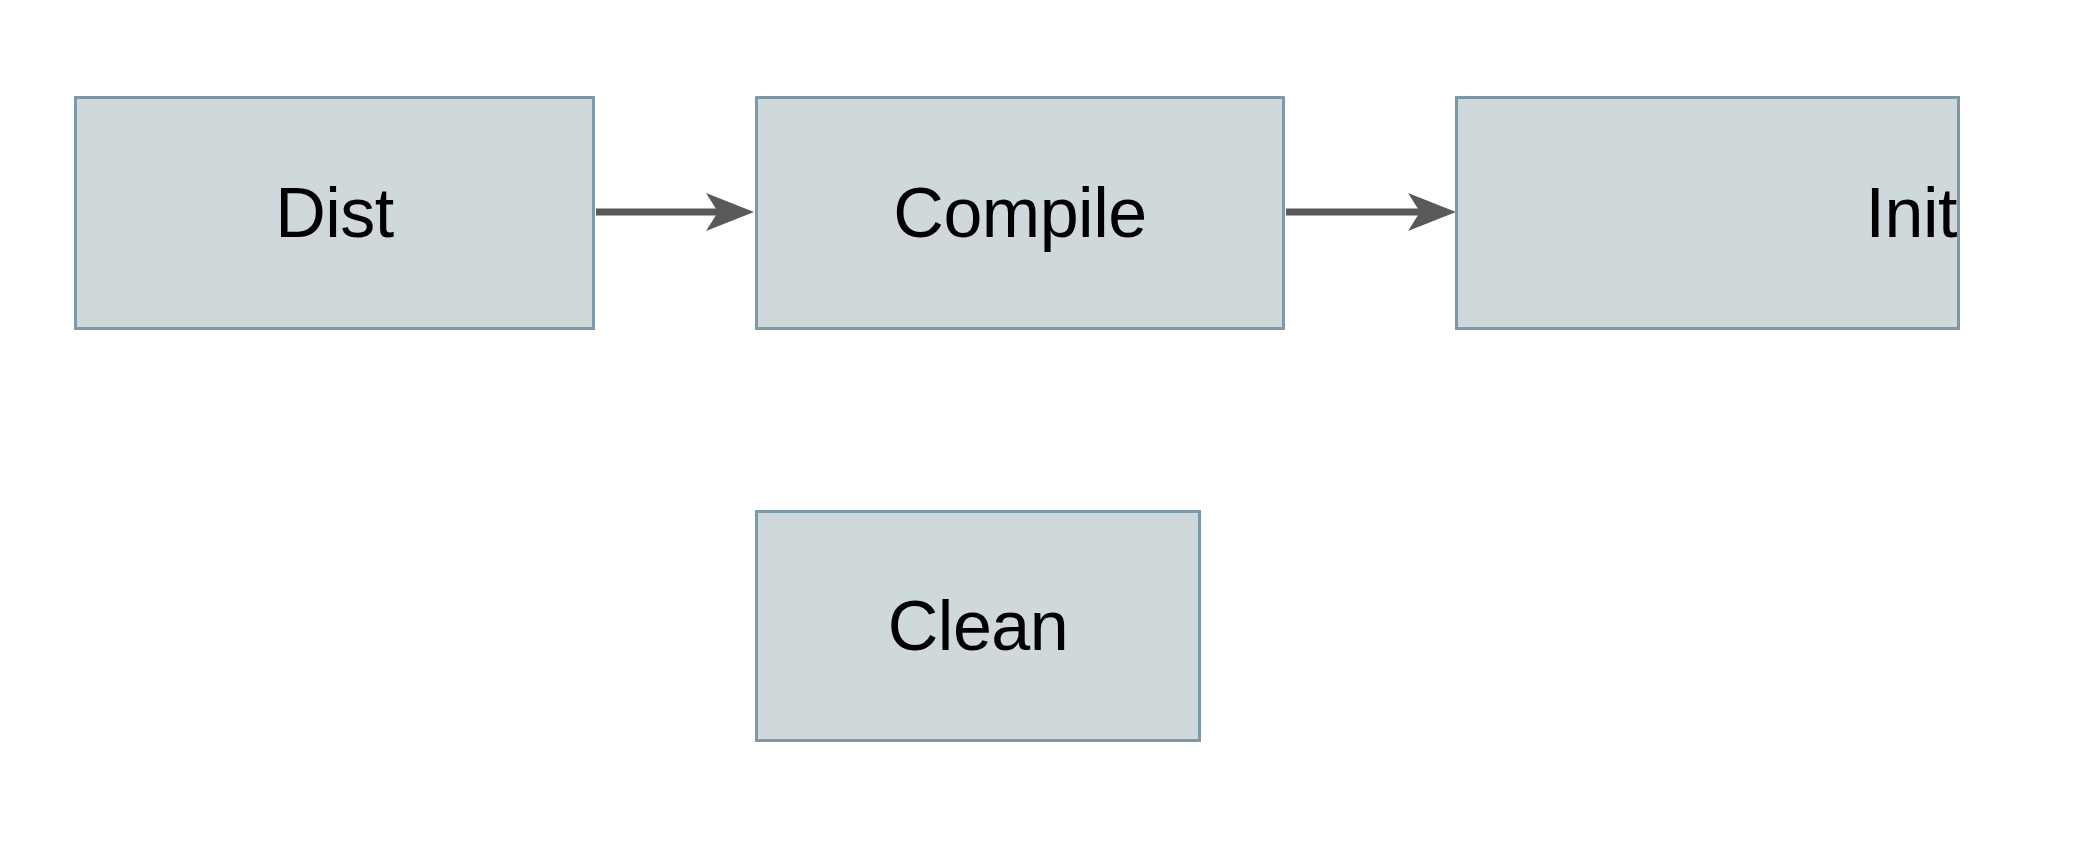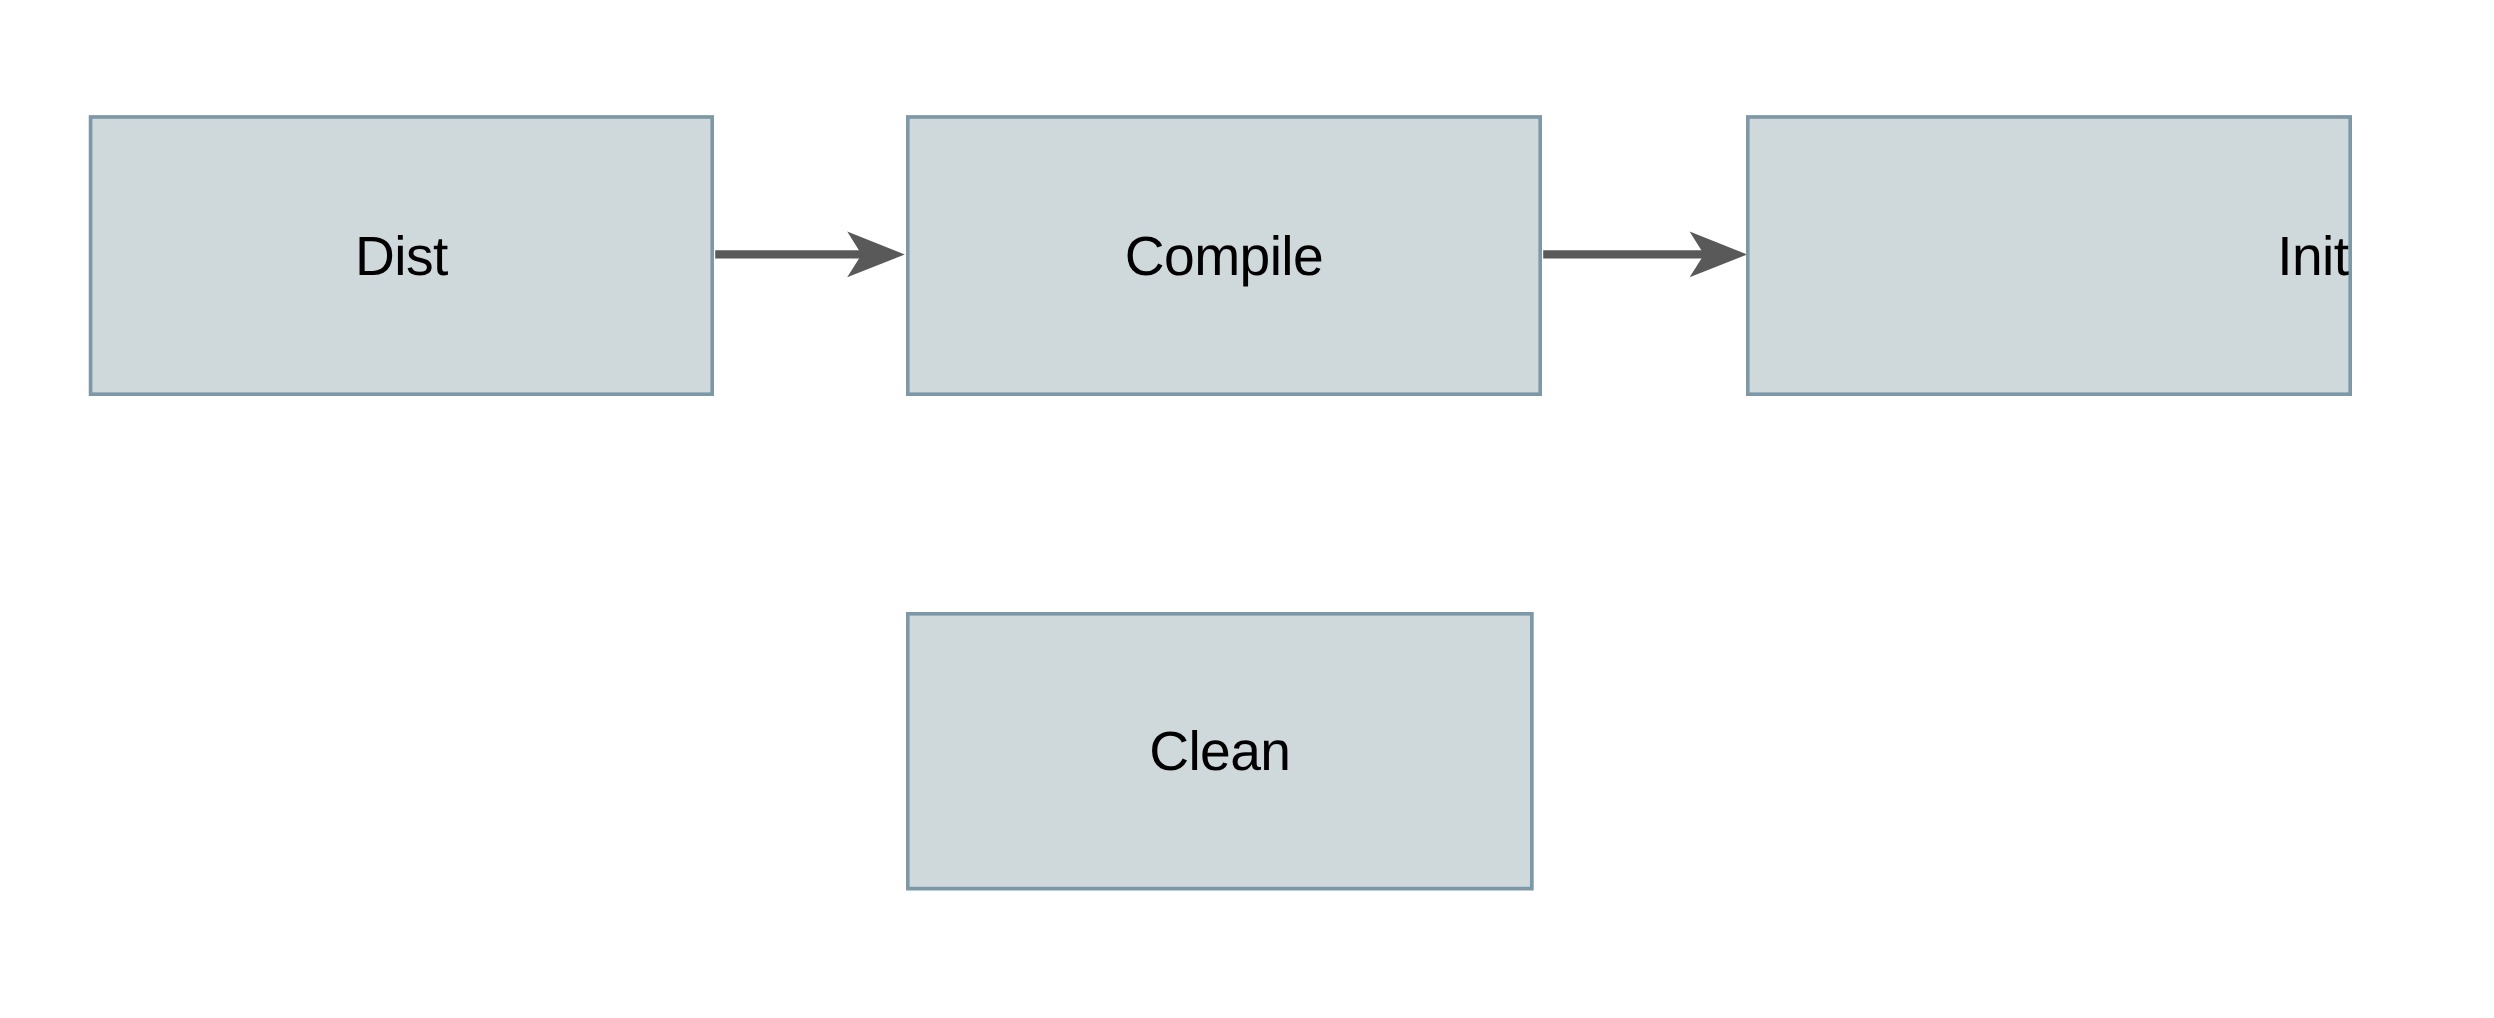--- a/index.html
+++ b/index.html
@@ -22,36 +22,36 @@
     position: absolute;
     box-sizing: border-box;
     background: #CFD8DB;
     border: 3px solid #7D98A6;
     display: flex;
     align-items: center;
     justify-content: center;
   }
   .node-label {
     font-family: "Liberation Sans", sans-serif;
-    font-size: 46px;
+    font-size: 70px;
     font-weight: 400;
     color: #000000;
     line-height: 1;
     letter-spacing: -0.5px;
     white-space: nowrap;
   }
   .edge {
     position: absolute;
     overflow: visible;
   }
   
   #node-dist    { left: 74px;   top: 96px;  width: 521px; height: 234px; }
   #node-compile { left: 755px;  top: 96px;  width: 530px; height: 234px; }
   #node-init    { left: 1455px; top: 96px;  width: 505px; height: 234px; justify-content: flex-end; }
-  #node-clean   { left: 755px;  top: 510px; width: 523px; height: 232px; }
+  #node-clean   { left: 755px;  top: 510px; width: 446px; height: 232px; }
   
   #edge-dist-compile { left: 596px;  top: 186px; width: 160px; height: 52px; }
   #edge-compile-init { left: 1286px; top: 186px; width: 172px; height: 52px; }
 </style>
 </head>
 <body>
 
 <div id="canvas">
 
   <div class="node" id="node-dist">

